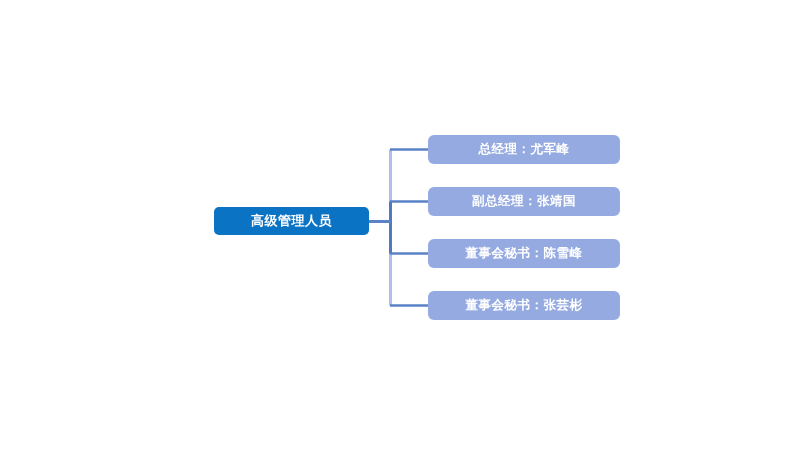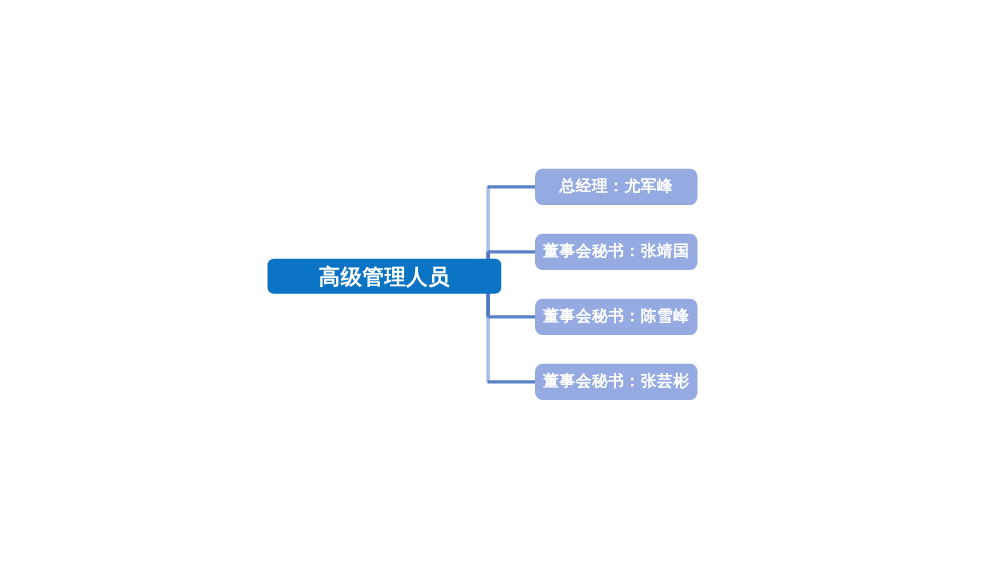--- a/index.html
+++ b/index.html
@@ -38,32 +38,32 @@
     display: flex;
     align-items: center;
     justify-content: center;
     white-space: nowrap;
     letter-spacing: 0.5px;
   }
 
   .node-root {
     left: 214px;
     top: 207px;
-    width: 187px;
+    width: 155px;
     height: 28px;
     background: #0B73C4;
     border-radius: 5px;
     color: #ffffff;
-    font-size: 17px;
+    font-size: 13px;
     font-weight: bold;
   }
 
   .node-child {
     left: 428px;
-    width: 130px;
+    width: 192px;
     height: 29px;
     background: #94AAE0;
     border-radius: 6px;
     color: #ffffff;
     font-size: 12.5px;
     font-weight: bold;
   }
 
   .node-child.c0 { top: 135px; }
   .node-child.c1 { top: 187px; }
@@ -86,19 +86,19 @@
     <line x1="390" y1="149.5" x2="428" y2="149.5" stroke="#5B82C8" stroke-width="2.5"></line>
     <line x1="390" y1="201.5" x2="428" y2="201.5" stroke="#5B82C8" stroke-width="2.5"></line>
     <line x1="390" y1="253.5" x2="428" y2="253.5" stroke="#5B82C8" stroke-width="2.5"></line>
     <line x1="390" y1="305.5" x2="428" y2="305.5" stroke="#5B82C8" stroke-width="2.5"></line>
   </svg>
 
   <div class="node node-root">高级管理人员</div>
 
   <div class="node node-child c0">总经理：尤军峰</div>
 
-  <div class="node node-child c1">董事会秘书：张靖国</div>
+  <div class="node node-child c1">副总经理：张靖国</div>
 
   <div class="node node-child c2">董事会秘书：陈雪峰</div>
 
   <div class="node node-child c3">董事会秘书：张芸彬</div>
 
 </div>
 
 </body></html>

